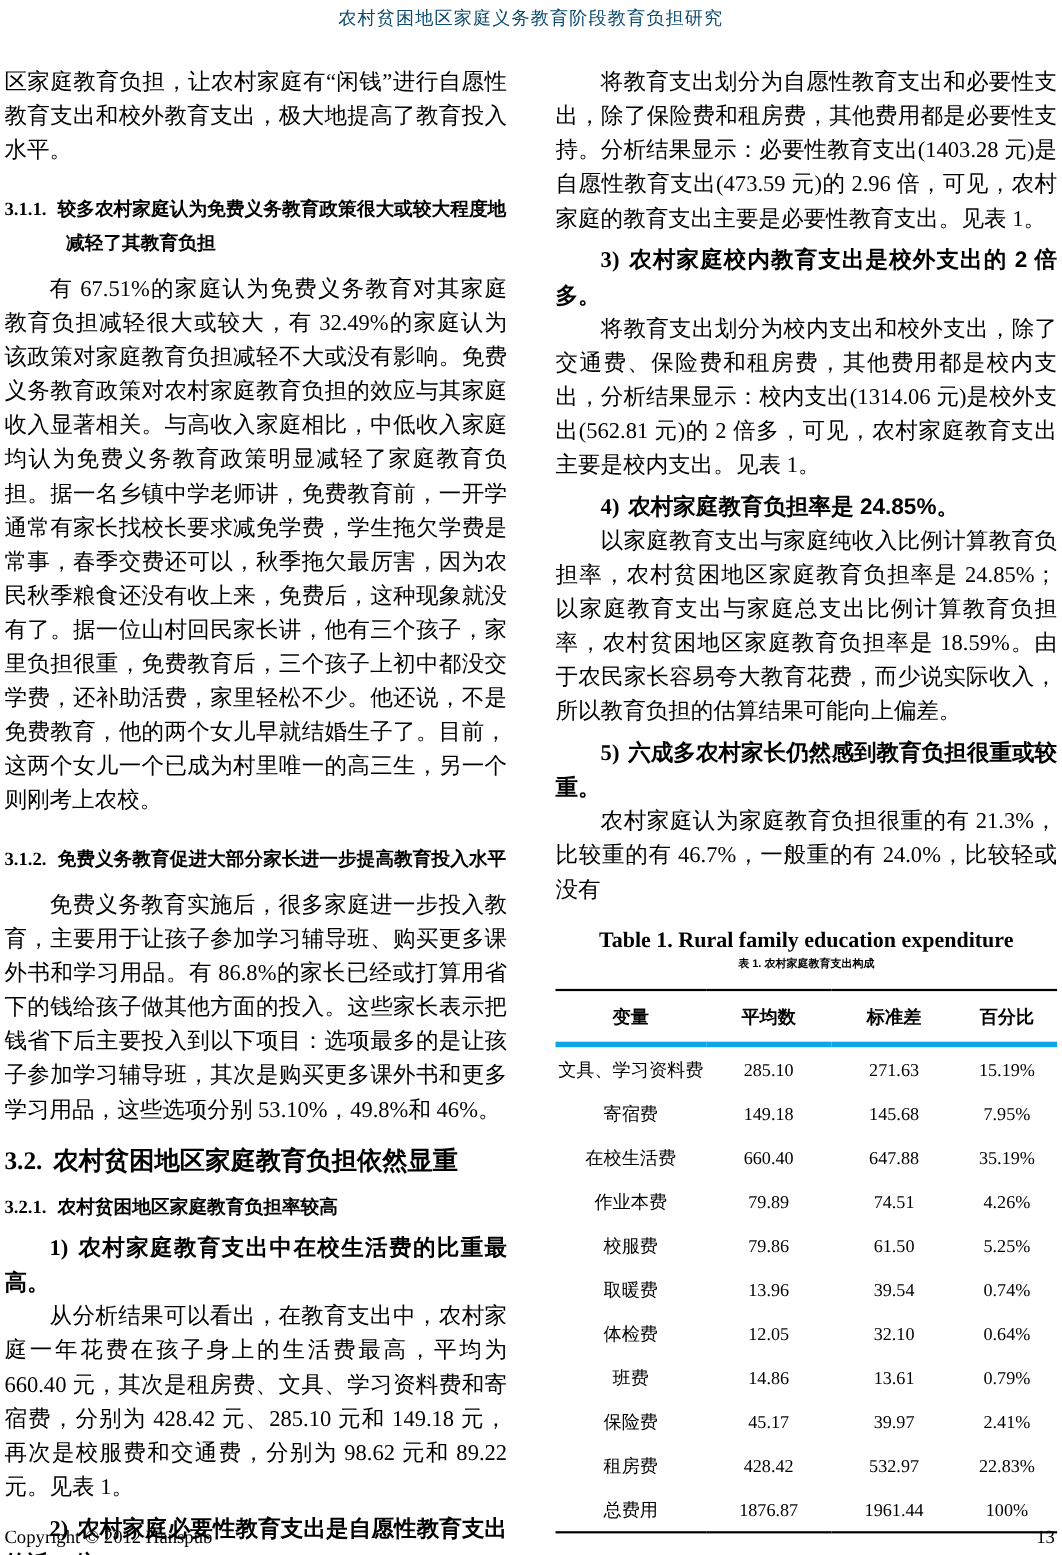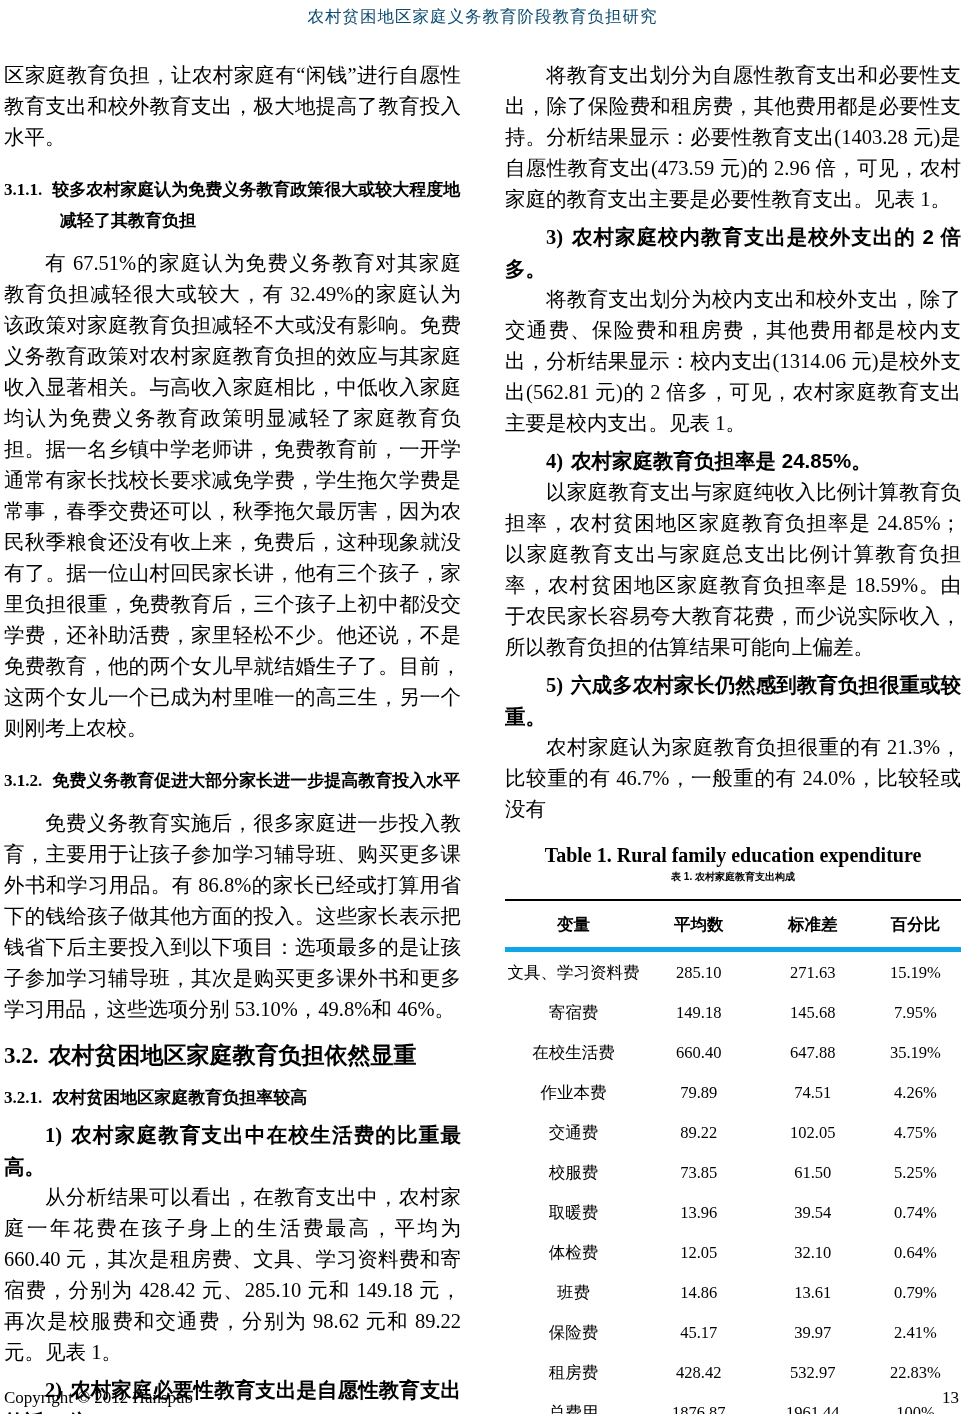--- a/index.html
+++ b/index.html
@@ -199,28 +199,22 @@
         <td>647.88</td>
         <td>35.19%</td>
       </tr>
       <tr>
         <td>作业本费</td>
         <td>79.89</td>
         <td>74.51</td>
         <td>4.26%</td>
       </tr>
       <tr>
-        <td>交通费</td>
-        <td>89.22</td>
-        <td>102.05</td>
-        <td>4.75%</td>
-      </tr>
-      <tr>
         <td>校服费</td>
-        <td>73.85</td>
+        <td>79.86</td>
         <td>61.50</td>
         <td>5.25%</td>
       </tr>
       <tr>
         <td>取暖费</td>
         <td>13.96</td>
         <td>39.54</td>
         <td>0.74%</td>
       </tr>
       <tr>

